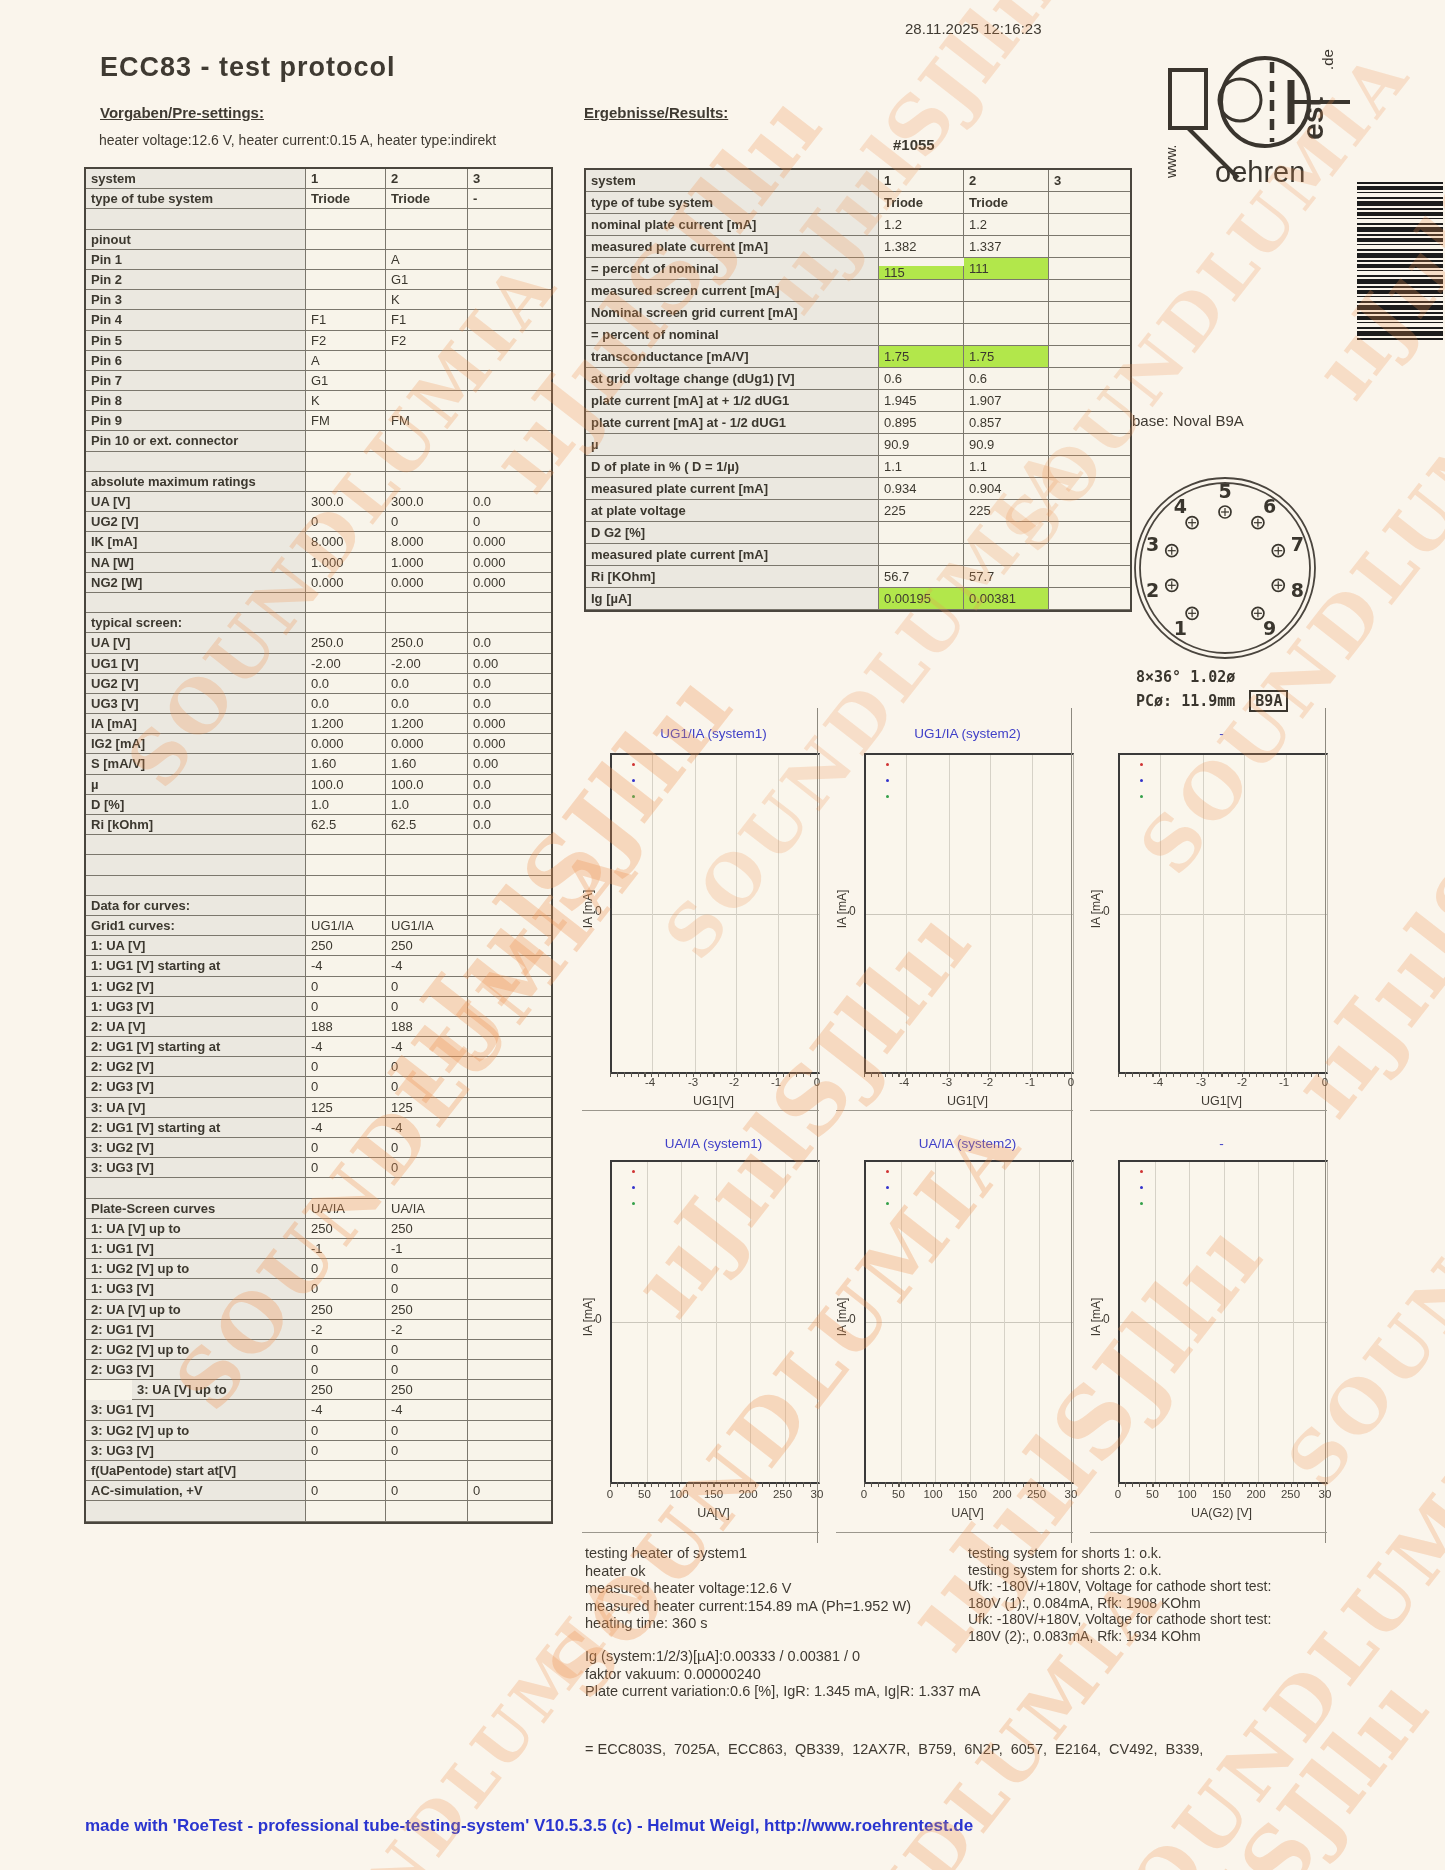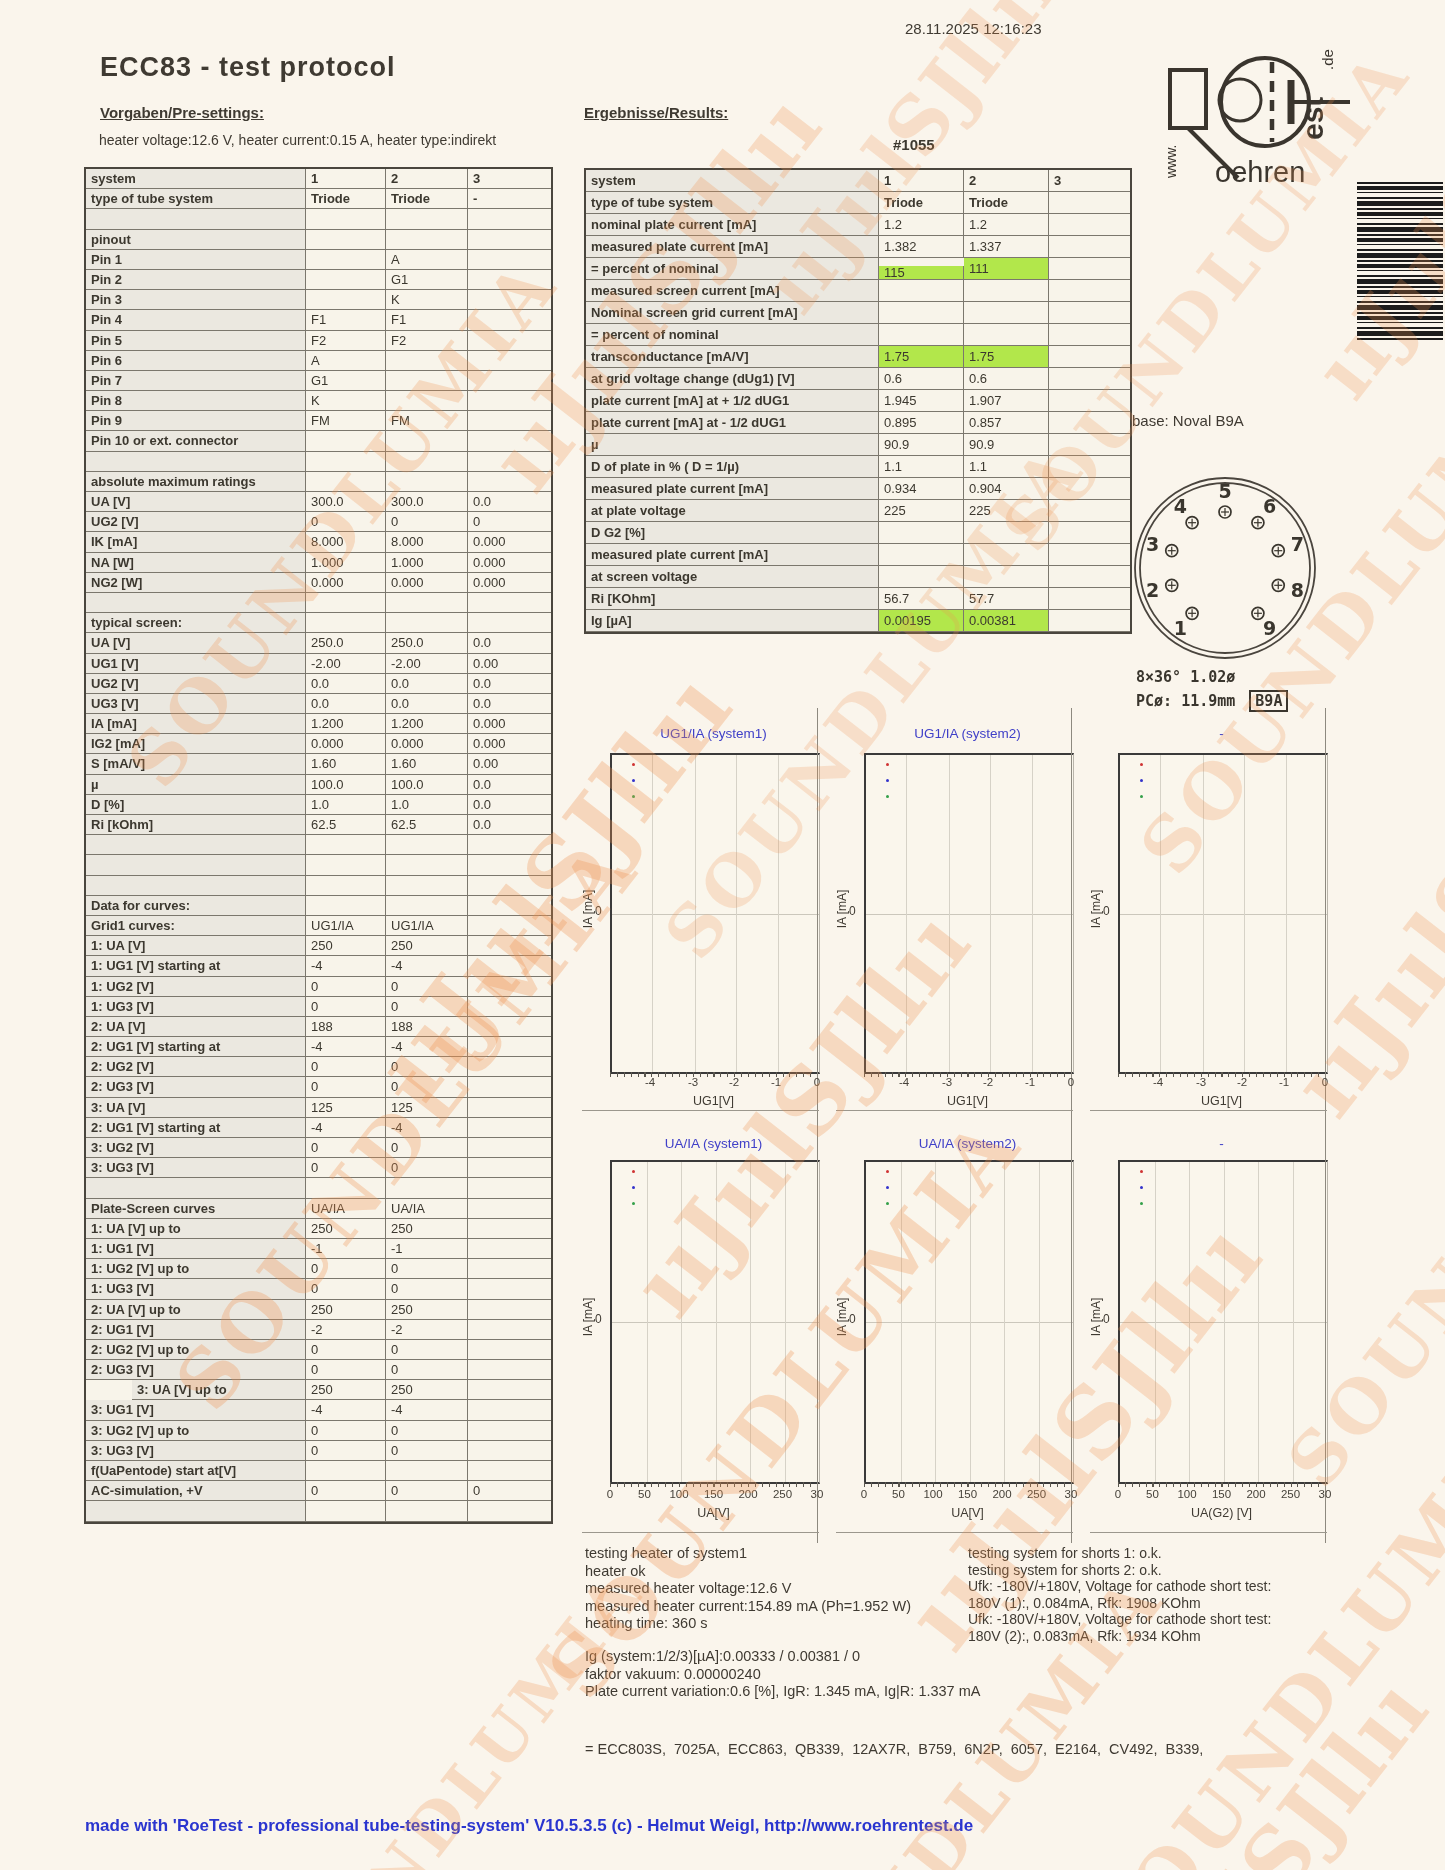--- a/index.html
+++ b/index.html
@@ -592,26 +592,20 @@
           <div class="tcell val" style="line-height: 22px;"></div>
         </div>
         <div class="trow" style="grid-template-columns: 293px 85px 85px 81px; height: 22px;">
           <div class="tcell lbl" style="line-height: 22px;">D G2 [%]</div>
           <div class="tcell val" style="line-height: 22px;"></div>
           <div class="tcell val" style="line-height: 22px;"></div>
           <div class="tcell val" style="line-height: 22px;"></div>
         </div>
         <div class="trow" style="grid-template-columns: 293px 85px 85px 81px; height: 22px;">
           <div class="tcell lbl" style="line-height: 22px;">measured plate current [mA]</div>
-          <div class="tcell val" style="line-height: 22px;"></div>
-          <div class="tcell val" style="line-height: 22px;"></div>
-          <div class="tcell val" style="line-height: 22px;"></div>
-        </div>
-        <div class="trow" style="grid-template-columns: 293px 85px 85px 81px; height: 22px;">
-          <div class="tcell lbl" style="line-height: 22px;">at screen voltage</div>
           <div class="tcell val" style="line-height: 22px;"></div>
           <div class="tcell val" style="line-height: 22px;"></div>
           <div class="tcell val" style="line-height: 22px;"></div>
         </div>
         <div class="trow" style="grid-template-columns: 293px 85px 85px 81px; height: 22px;">
           <div class="tcell lbl" style="line-height: 22px;">Ri [KOhm]</div>
           <div class="tcell val" style="line-height: 22px;">56.7</div>
           <div class="tcell val" style="line-height: 22px;">57.7</div>
           <div class="tcell val" style="line-height: 22px;"></div>
         </div>

